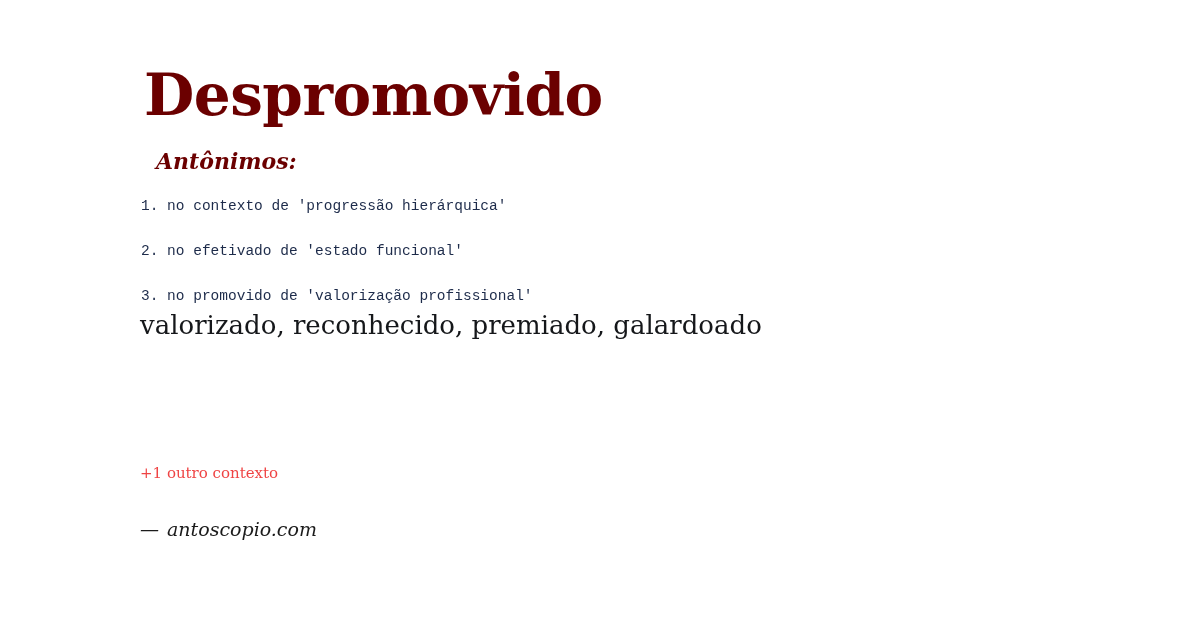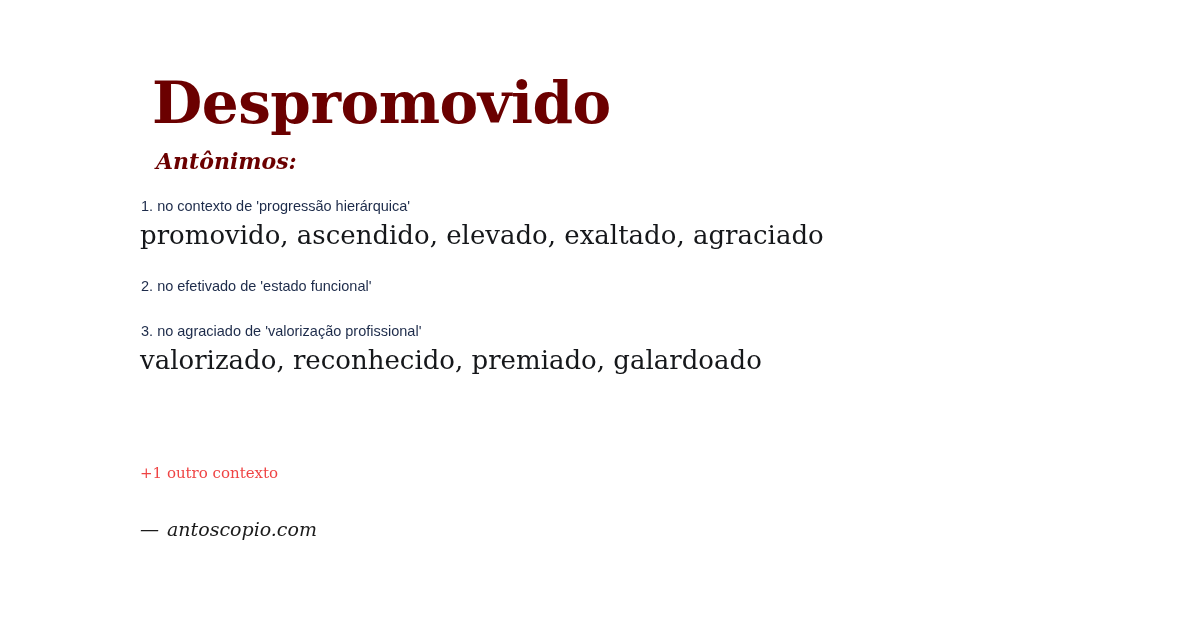--- a/index.html
+++ b/index.html
@@ -17,21 +17,21 @@
     position: relative;
     width: 1200px;
     height: 628px;
     box-sizing: border-box;
     padding: 0 0 0 140px;
   }
   .headword {
     position: absolute;
     left: 140px;
     top: 62px;
-    margin: 12px;
+    margin: 4px;
     font-family: "DejaVu Serif", serif;
     font-weight: bold;
     font-size: 58px;
     line-height: 1.0;
     color: #6b0000;
     letter-spacing: -0.5px;
   }
   .subtitle {
     position: absolute;
     left: 140px;
@@ -47,21 +47,21 @@
   .senses {
     position: absolute;
     left: 140px;
     top: 197px;
     width: 980px;
   }
   .sense {
     margin-bottom: 26px;
   }
   .sense-context {
-    font-family: Liberation Sans, sans-serif;
+    font-family: Liberation Mono, monospace;
     font-size: 14.5px;
     color: #1d2b4a;
     line-height: 1.3;
     margin: 0 0 3px 1px;
   }
   .sense-words {
     font-family: "DejaVu Serif", serif;
     font-size: 26px;
     color: #15171a;
     line-height: 1.25;
@@ -97,34 +97,33 @@
 
   <div class="subtitle">Antônimos:</div>
 
   <div class="senses">
 
     <div class="sense">
       <p class="sense-context">
         <span>1.</span>
         <span>no contexto de 'progressão hierárquica'</span>
       </p>
-      <p class="sense-words">promovido, ascendido, elevado, exaltado, agraciado</p>
     </div>
 
     <div class="sense">
       <p class="sense-context">
         <span>2.</span>
         <span>no efetivado de 'estado funcional'</span>
       </p>
     </div>
 
     <div class="sense">
       <p class="sense-context">
         <span>3.</span>
-        <span>no agraciado de 'valorização profissional'</span>
+        <span>no promovido de 'valorização profissional'</span>
       </p>
       <p class="sense-words">valorizado, reconhecido, premiado, galardoado</p>
     </div>
 
   </div>
 
   <div class="more-contexts">+1 outro contexto</div>
 
   <div class="source">
     <span class="dash">—</span><span>antoscopio.com</span>

